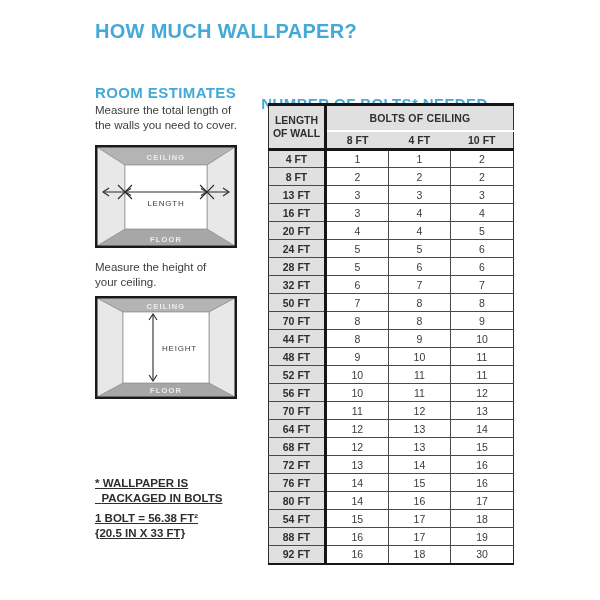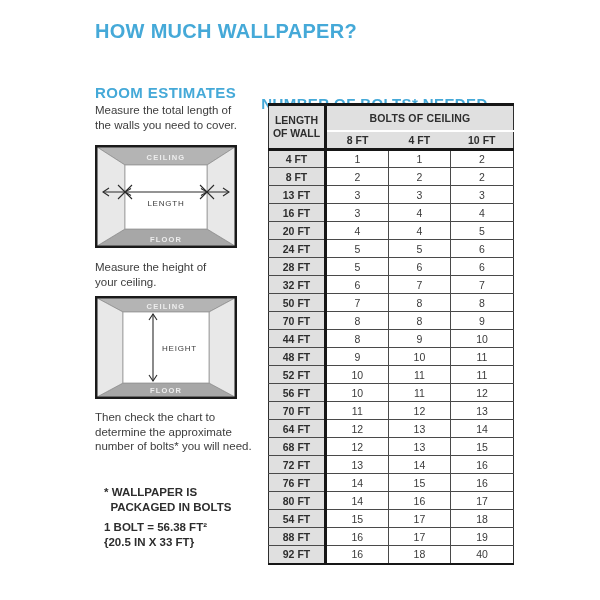--- a/index.html
+++ b/index.html
@@ -26,22 +26,22 @@
   .room-heading{left:95px;top:84px;}
   .bolts-heading{left:252px;top:84px;width:245px;text-align:center;margin-top:11px;}
   .body-text{
     position:absolute;left:95px;margin:0;font-size:11.5px;line-height:14.5px;
     color:#3d3d3d;white-space:pre-line;
   }
   .step1{top:103px;}
   .step2{top:260px;}
   .step3{top:410px;}
   .note{
-    position:absolute;left:95px;margin:9px;font-size:11.5px;line-height:15px;
-    font-weight:bold;color:#2d2d2d;white-space:pre-wrap;
+    position:absolute;left:95px;margin:0;font-size:11.5px;line-height:15px;
+    font-weight:bold;color:#2d2d2d;white-space:pre-wrap;text-decoration:underline;
   }
   .note1{top:476px;}
   .note2{top:511px;}
   .diagram{position:absolute;left:95px;width:142px;height:103px;}
   .diagram1{top:145px;}
   .diagram2{top:296px;}
   .diagram text{font-family:"Liberation Sans", sans-serif;}
   .room-label{font-size:7.5px;fill:#ededed;letter-spacing:1.2px;font-weight:bold;}
   .dim-label{font-size:8px;fill:#3a3a3a;letter-spacing:.8px;}
   
@@ -131,23 +131,20 @@
     <text x="71" y="12.5" text-anchor="middle" class="room-label">CEILING</text>
     <text x="71" y="97" text-anchor="middle" class="room-label">FLOOR</text>
     <g stroke="#2b2b2b" stroke-width="1.1" fill="none">
       <line x1="58" y1="18" x2="58" y2="85"></line>
       <polyline points="54,24 58,18 62,24"></polyline>
       <polyline points="54,79 58,85 62,79"></polyline>
     </g>
     <text x="67" y="55" text-anchor="start" class="dim-label">HEIGHT</text>
   </svg>
 
-  <p class="body-text step3">Then check the chart to
-determine the approximate
-number of bolts* you will need.</p>
 
   <p class="note note1">* WALLPAPER IS
   PACKAGED IN BOLTS</p>
   <p class="note note2">1 BOLT = 56.38 FT²
 {20.5 IN X 33 FT}</p>
 
   <h2 class="section-heading bolts-heading">NUMBER OF BOLTS* NEEDED</h2>
 
   <table class="bolts-table">
     <colgroup>
@@ -298,18 +295,18 @@
         <tr>
           <th>88 FT</th>
           <td>16</td>
           <td>17</td>
           <td>19</td>
         </tr>
         <tr>
           <th>92 FT</th>
           <td>16</td>
           <td>18</td>
-          <td>40</td>
+          <td>30</td>
         </tr>
       </tbody>
   </table>
 
 </div>
 
 </body></html>

